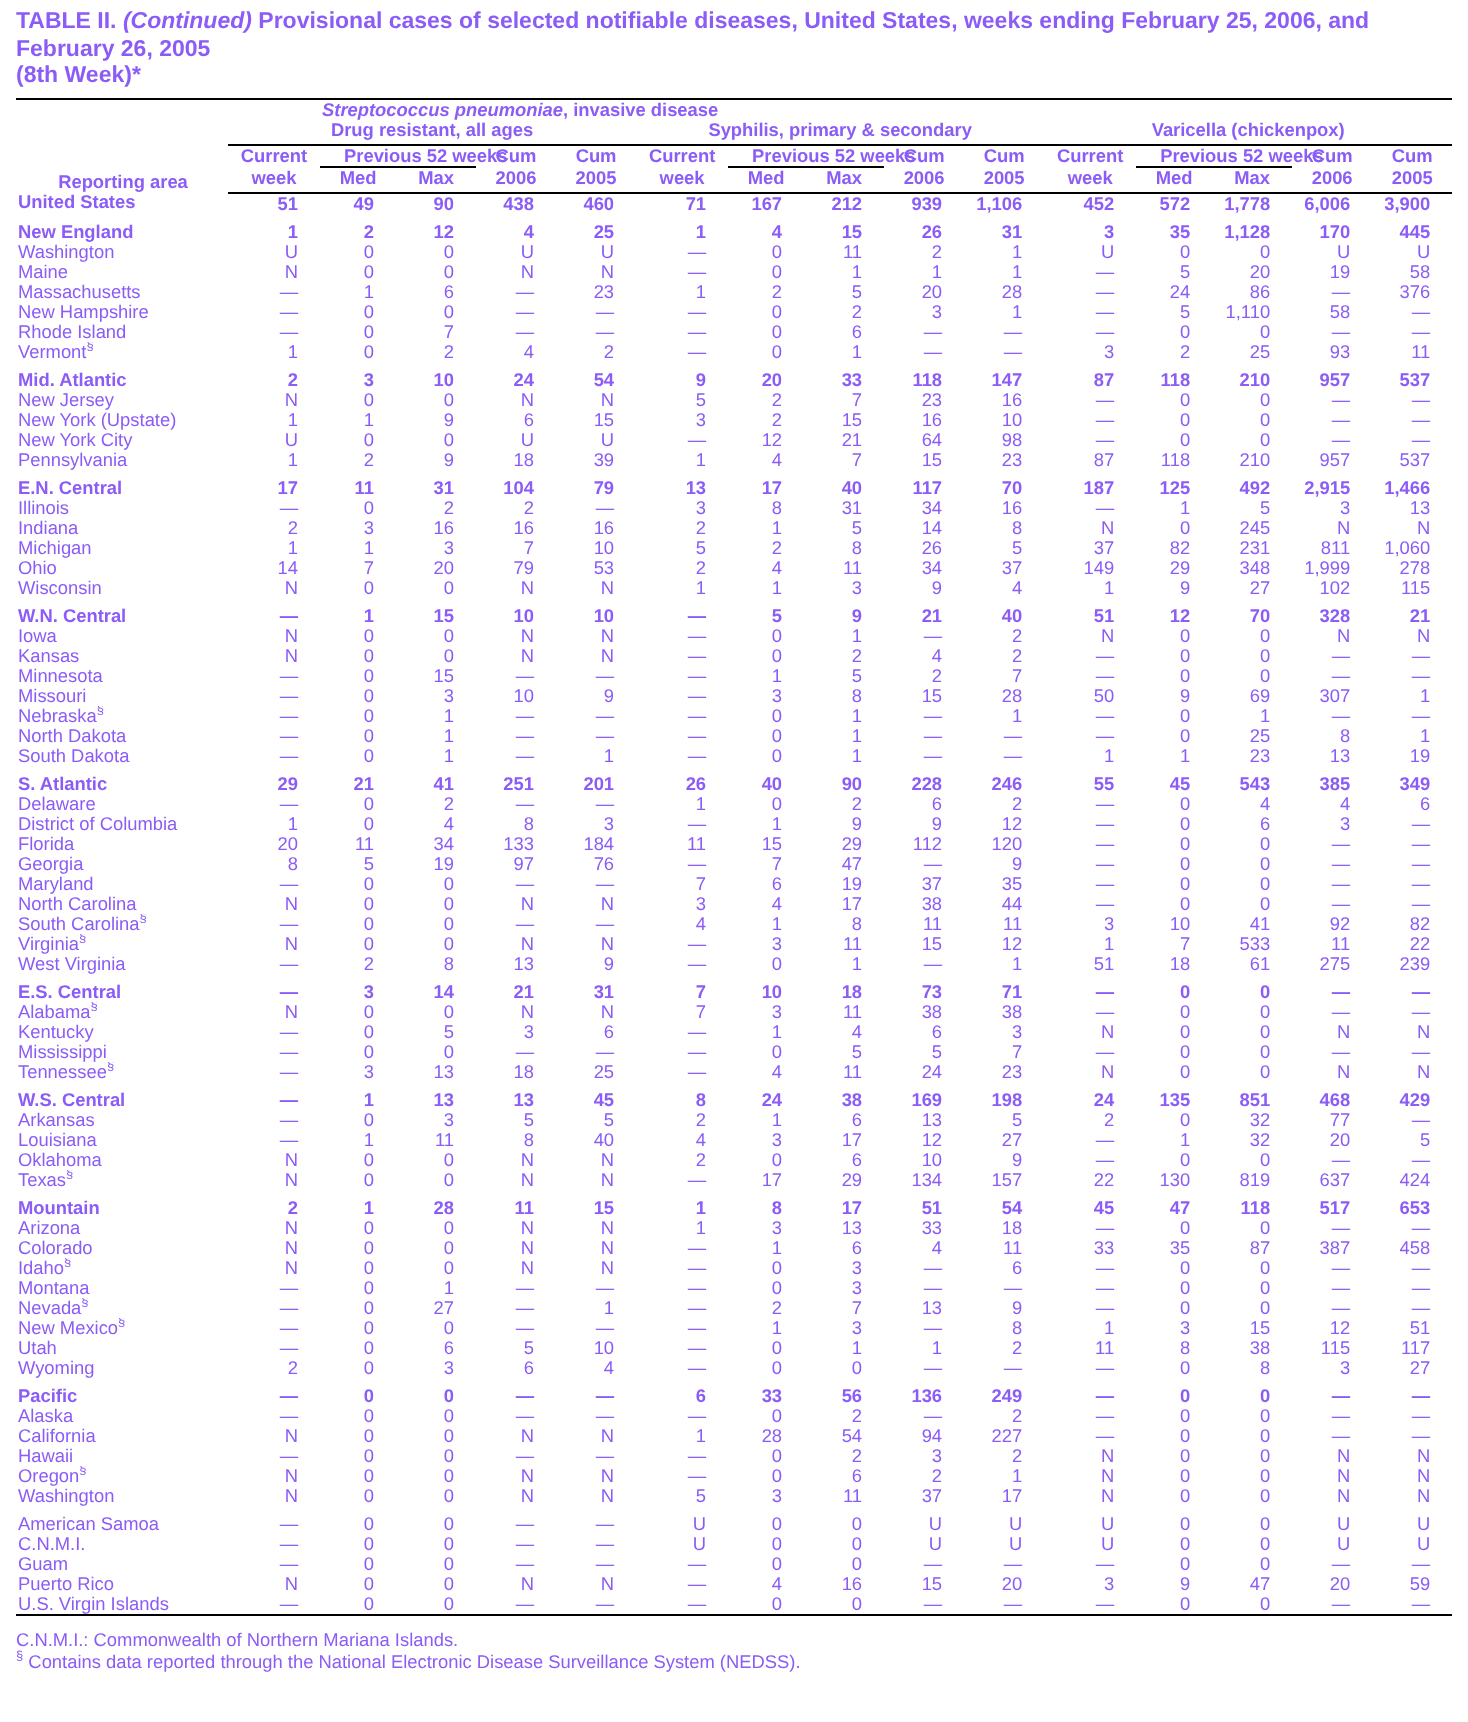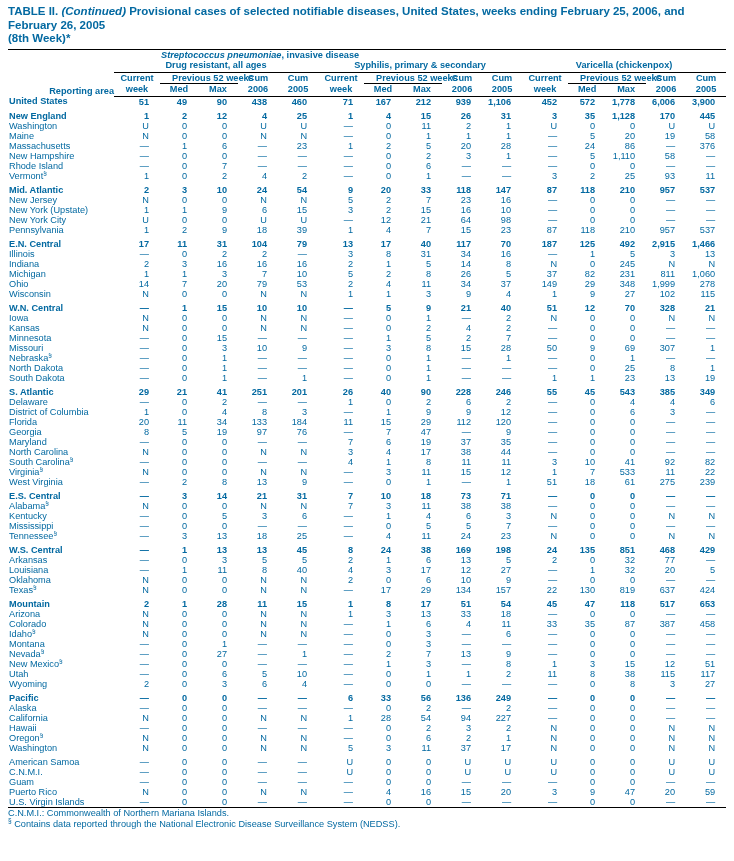--- a/index.html
+++ b/index.html
@@ -1,39 +1,39 @@
 <!DOCTYPE html>
 <html><head>
 <meta charset="utf-8">
 <style>
   * { margin:0; padding:0; box-sizing:border-box; }
   body { background:#fff; }
   .page {
-    width:734px; height:861px; background:#fff; color:#0369a1;
+    width:734px; height:861px; background:#fff; color:#8b5cf6;
     font-family:"Liberation Sans", sans-serif;
     padding:5px 8px 4px 8px; overflow:hidden;
   }
   .title { font-size:11.5px; font-weight:bold; line-height:13.5px; margin-bottom:3px; letter-spacing:0; }
   .title i { font-style:italic; }
   table { border-collapse:collapse; table-layout:fixed; width:718px;
           border-top:1.5px solid #000; border-bottom:1px solid #000; }
   thead th { font-size:9.2px; font-weight:bold; vertical-align:bottom; padding:0; line-height:10.5px; white-space:nowrap; }
-  th.area-h { text-align:right; padding-left:1px;margin-top:22px; }
+  th.area-h { text-align:center; padding-left:1px;margin-top:22px; }
   th.grp { text-align:center; border-bottom:1px solid #000; padding-bottom:1px; }
   th.grp .gl1 i { font-style:italic;margin-left:47px; }
   th.sub { text-align:center; }
   th.u { border-bottom:1px solid #000;padding-left:12px; }
   thead tr.last th { border-bottom:1px solid #000; padding-bottom:1px; }
   tbody td { font-size:9.2px; line-height:10px; padding:0; white-space:nowrap; overflow:hidden; }
   td.area { text-align:left; padding-left:1px; }
   td.num { text-align:right; padding-right:11px; }
   tr.bold td { font-weight:bold; }
   tr.spacer td { height:4px; line-height:4px; font-size:1px; }
   sup { font-size:6.5px; vertical-align:super; line-height:0; }
-  .footnotes { font-size:9.2px; line-height:11.5px; margin-top:0; }
+  .footnotes { font-size:9.2px; line-height:11.5px; margin-top:7px; }
   .footnotes .leg span { margin-right:26px; }
   .footnotes .leg span:last-child { margin-right:0; }
 </style>
 </head>
 <body>
 
 <div class="page">
 
   <div class="title">
     <span>TABLE II. </span><i>(Continued)</i><span> Provisional cases of selected notifiable diseases, United States, weeks ending February 25, 2006, and February 26, 2005</span><br>

